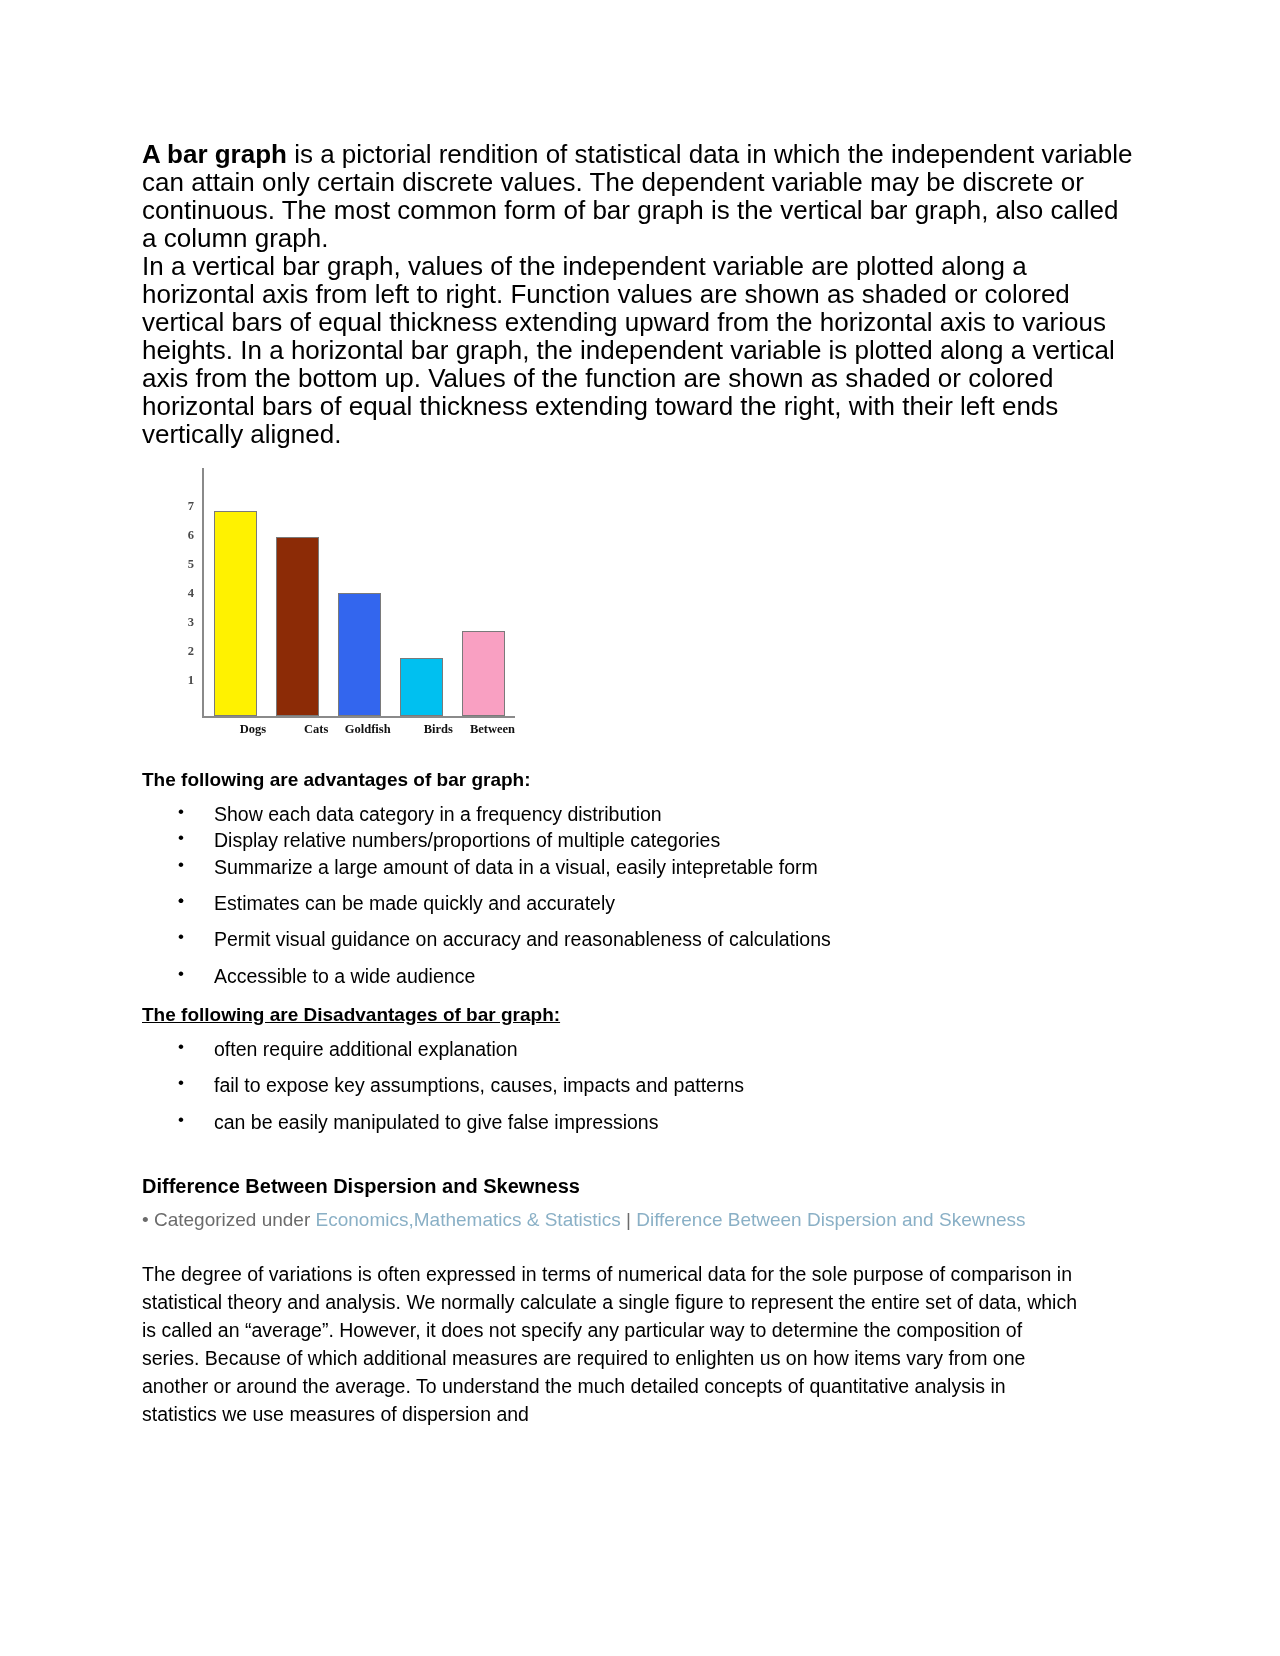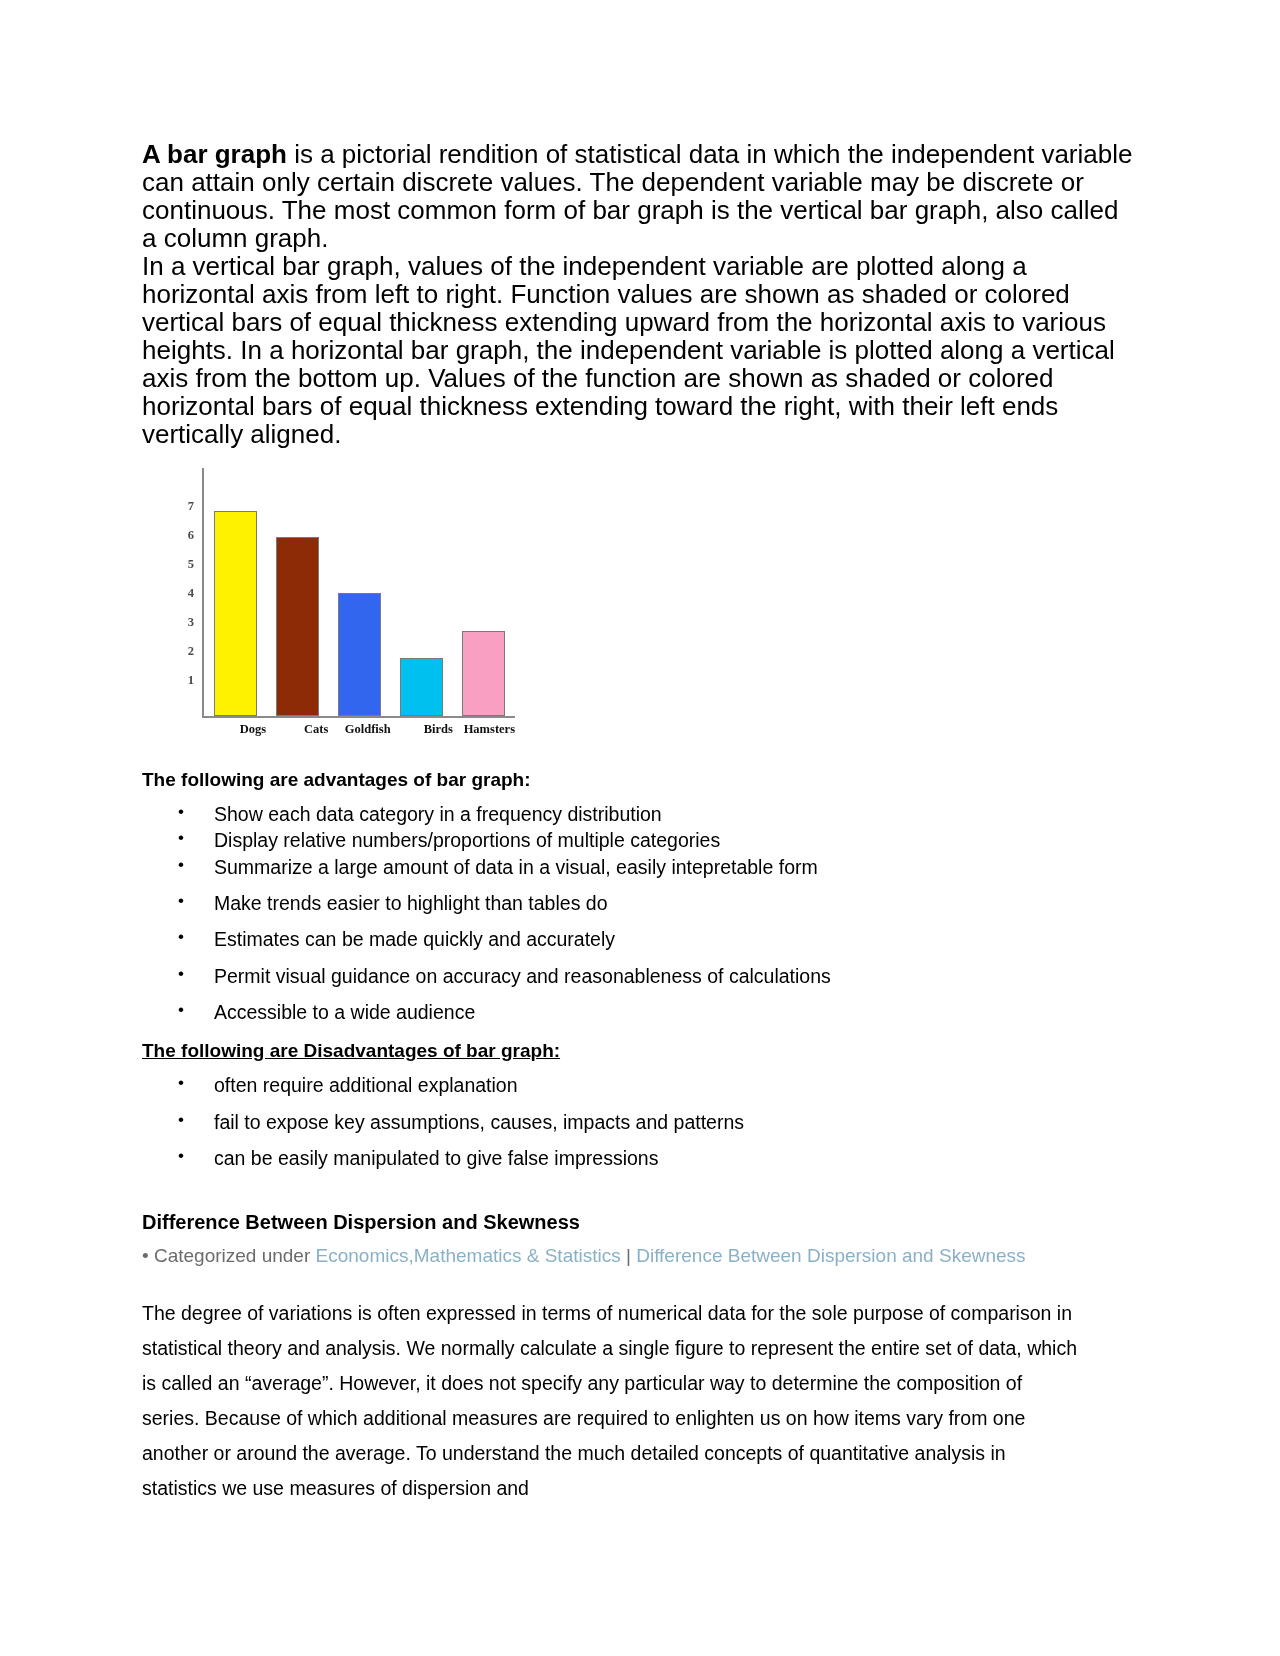--- a/index.html
+++ b/index.html
@@ -168,21 +168,21 @@
   }
   .link {
     color: #8ab0c6;
     text-decoration: none;
   }
   .sep {
     color: #6b6b6b;
   }
   p.final-para {
     font-size: 19.5px;
-    line-height: 35px;
+    line-height: 28px;
     margin: 0;
     max-width: 940px;
   }
 </style>
 </head>
 <body>
 
 <div class="page">
 
 
@@ -219,31 +219,31 @@
         <div class="bar-slot">
             <div class="bar" style="height: 34.3023%; background: rgb(249, 160, 194);"></div>
           </div>
       </div>
     </div>
     <div class="xlabels">
       <div class="xlabel-slot">Dogs</div>
       <div class="xlabel-slot">Cats</div>
       <div class="xlabel-slot">Goldfish</div>
       <div class="xlabel-slot">Birds</div>
-      <div class="xlabel-slot">Hamsters</div>
+      <div class="xlabel-slot">Between</div>
     </div>
   </div>
 
   <div>
     <div class="section-head">The following are advantages of bar graph:</div>
     <ul class="doc-list">
       <li class="tight"><span class="bullet">•</span><span>Show each data category in a frequency distribution</span></li>
       <li class="tight"><span class="bullet">•</span><span>Display relative numbers/proportions of multiple categories</span></li>
       <li><span class="bullet">•</span><span>Summarize a large amount of data in a visual, easily intepretable form</span></li>
-      <li><span class="bullet">•</span><span>Make trends easier to highlight than tables do</span></li>
+      <li><span class="bullet">•</span></li>
       <li><span class="bullet">•</span><span>Estimates can be made quickly and accurately</span></li>
       <li><span class="bullet">•</span><span>Permit visual guidance on accuracy and reasonableness of calculations</span></li>
       <li><span class="bullet">•</span><span>Accessible to a wide audience</span></li>
     </ul>
   </div>
 
   <div>
     <div class="section-head underlined" style="margin-top:5px">The following are Disadvantages of bar graph:</div>
     <ul class="doc-list">
       <li><span class="bullet">•</span><span>often require additional explanation</span></li>

